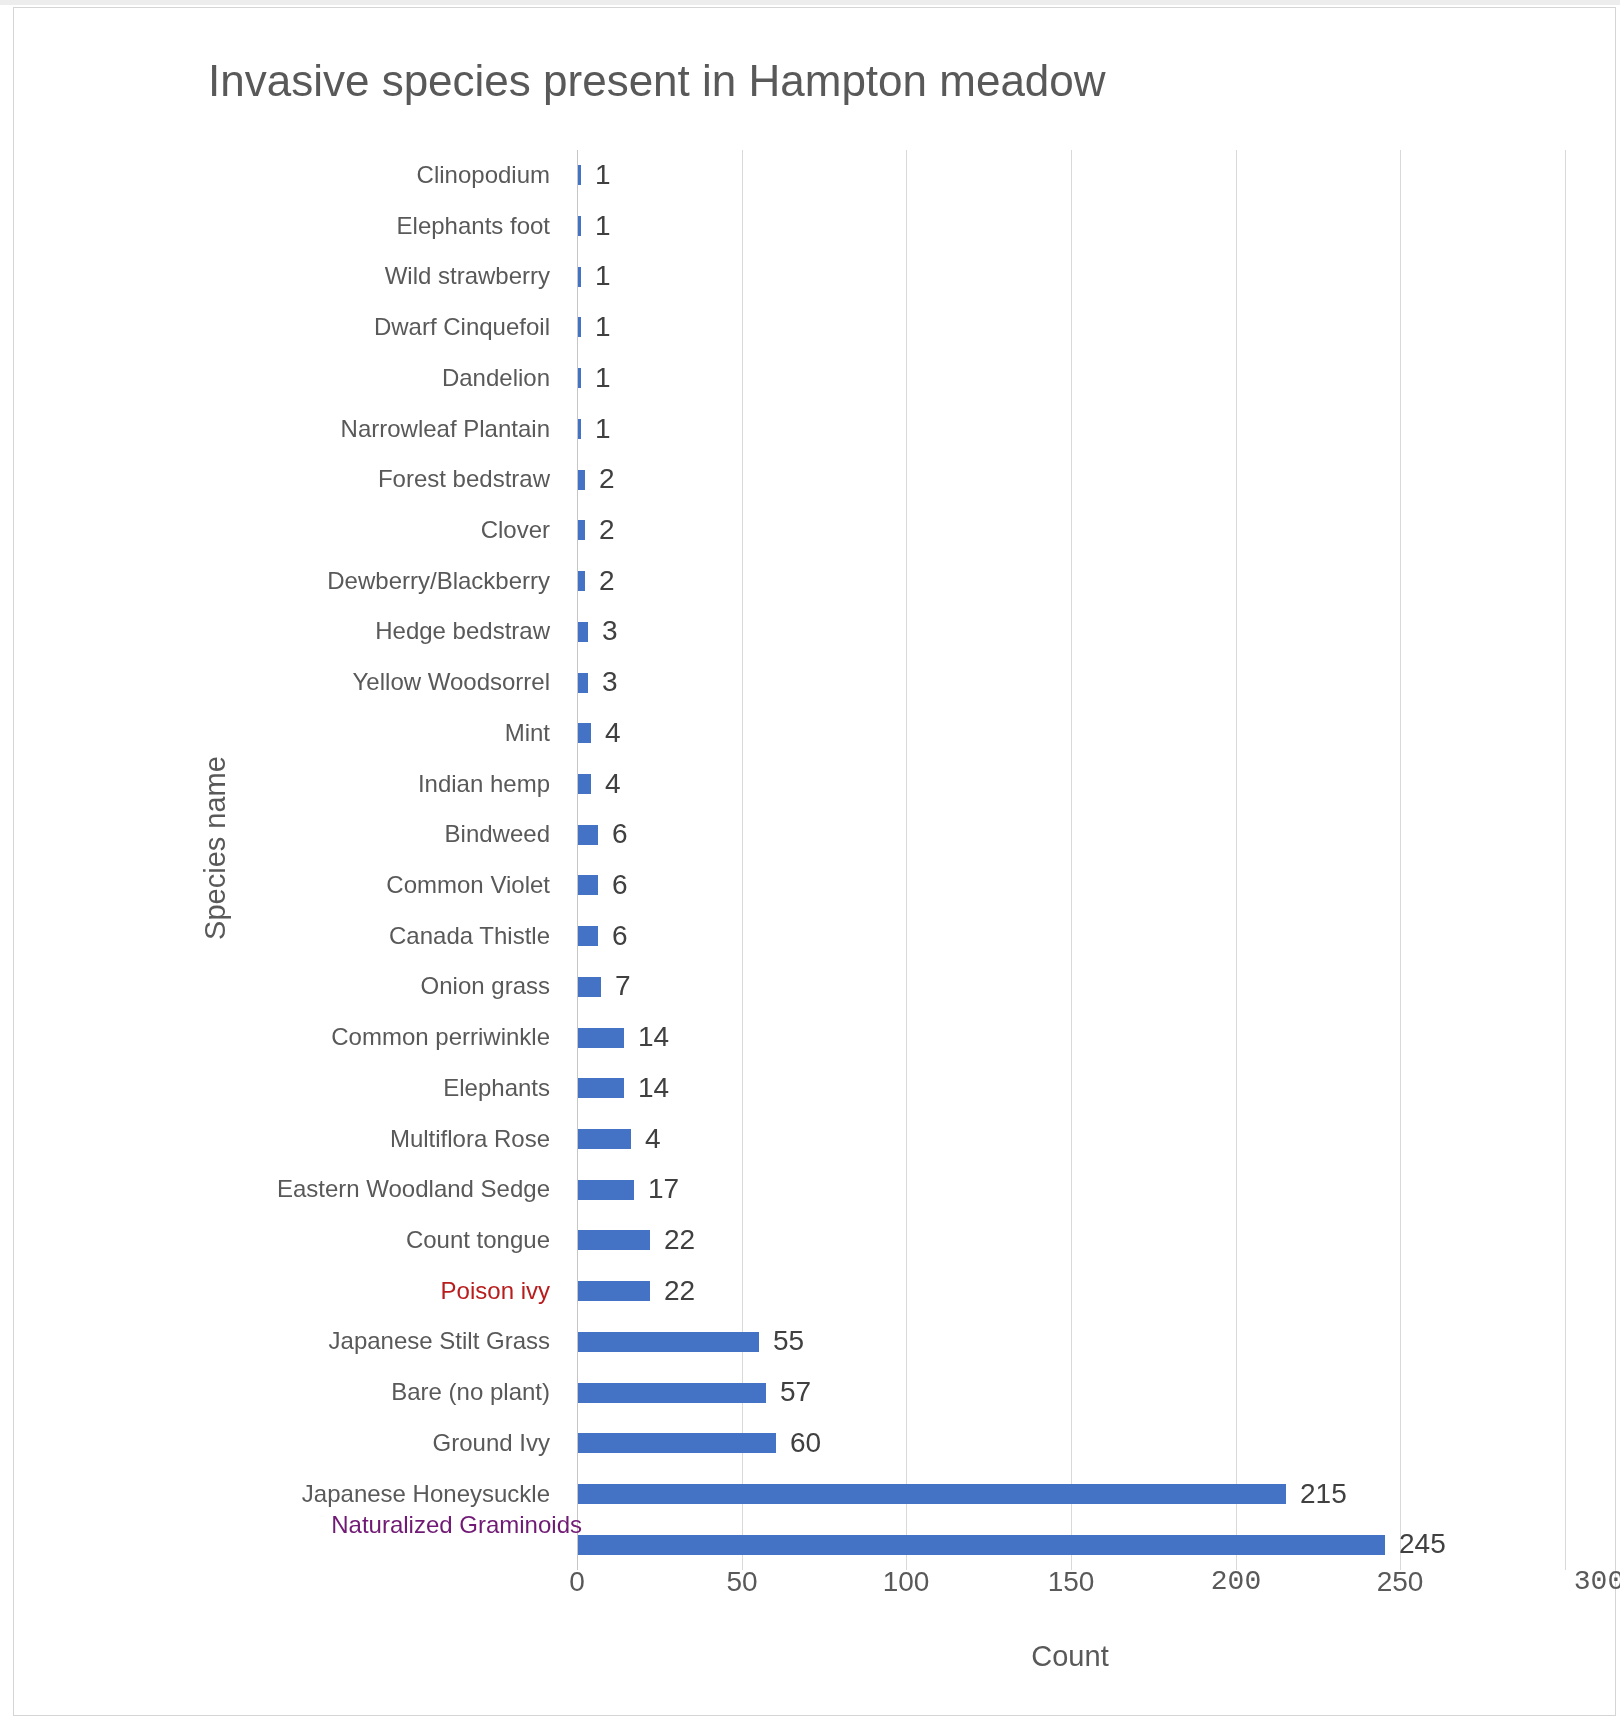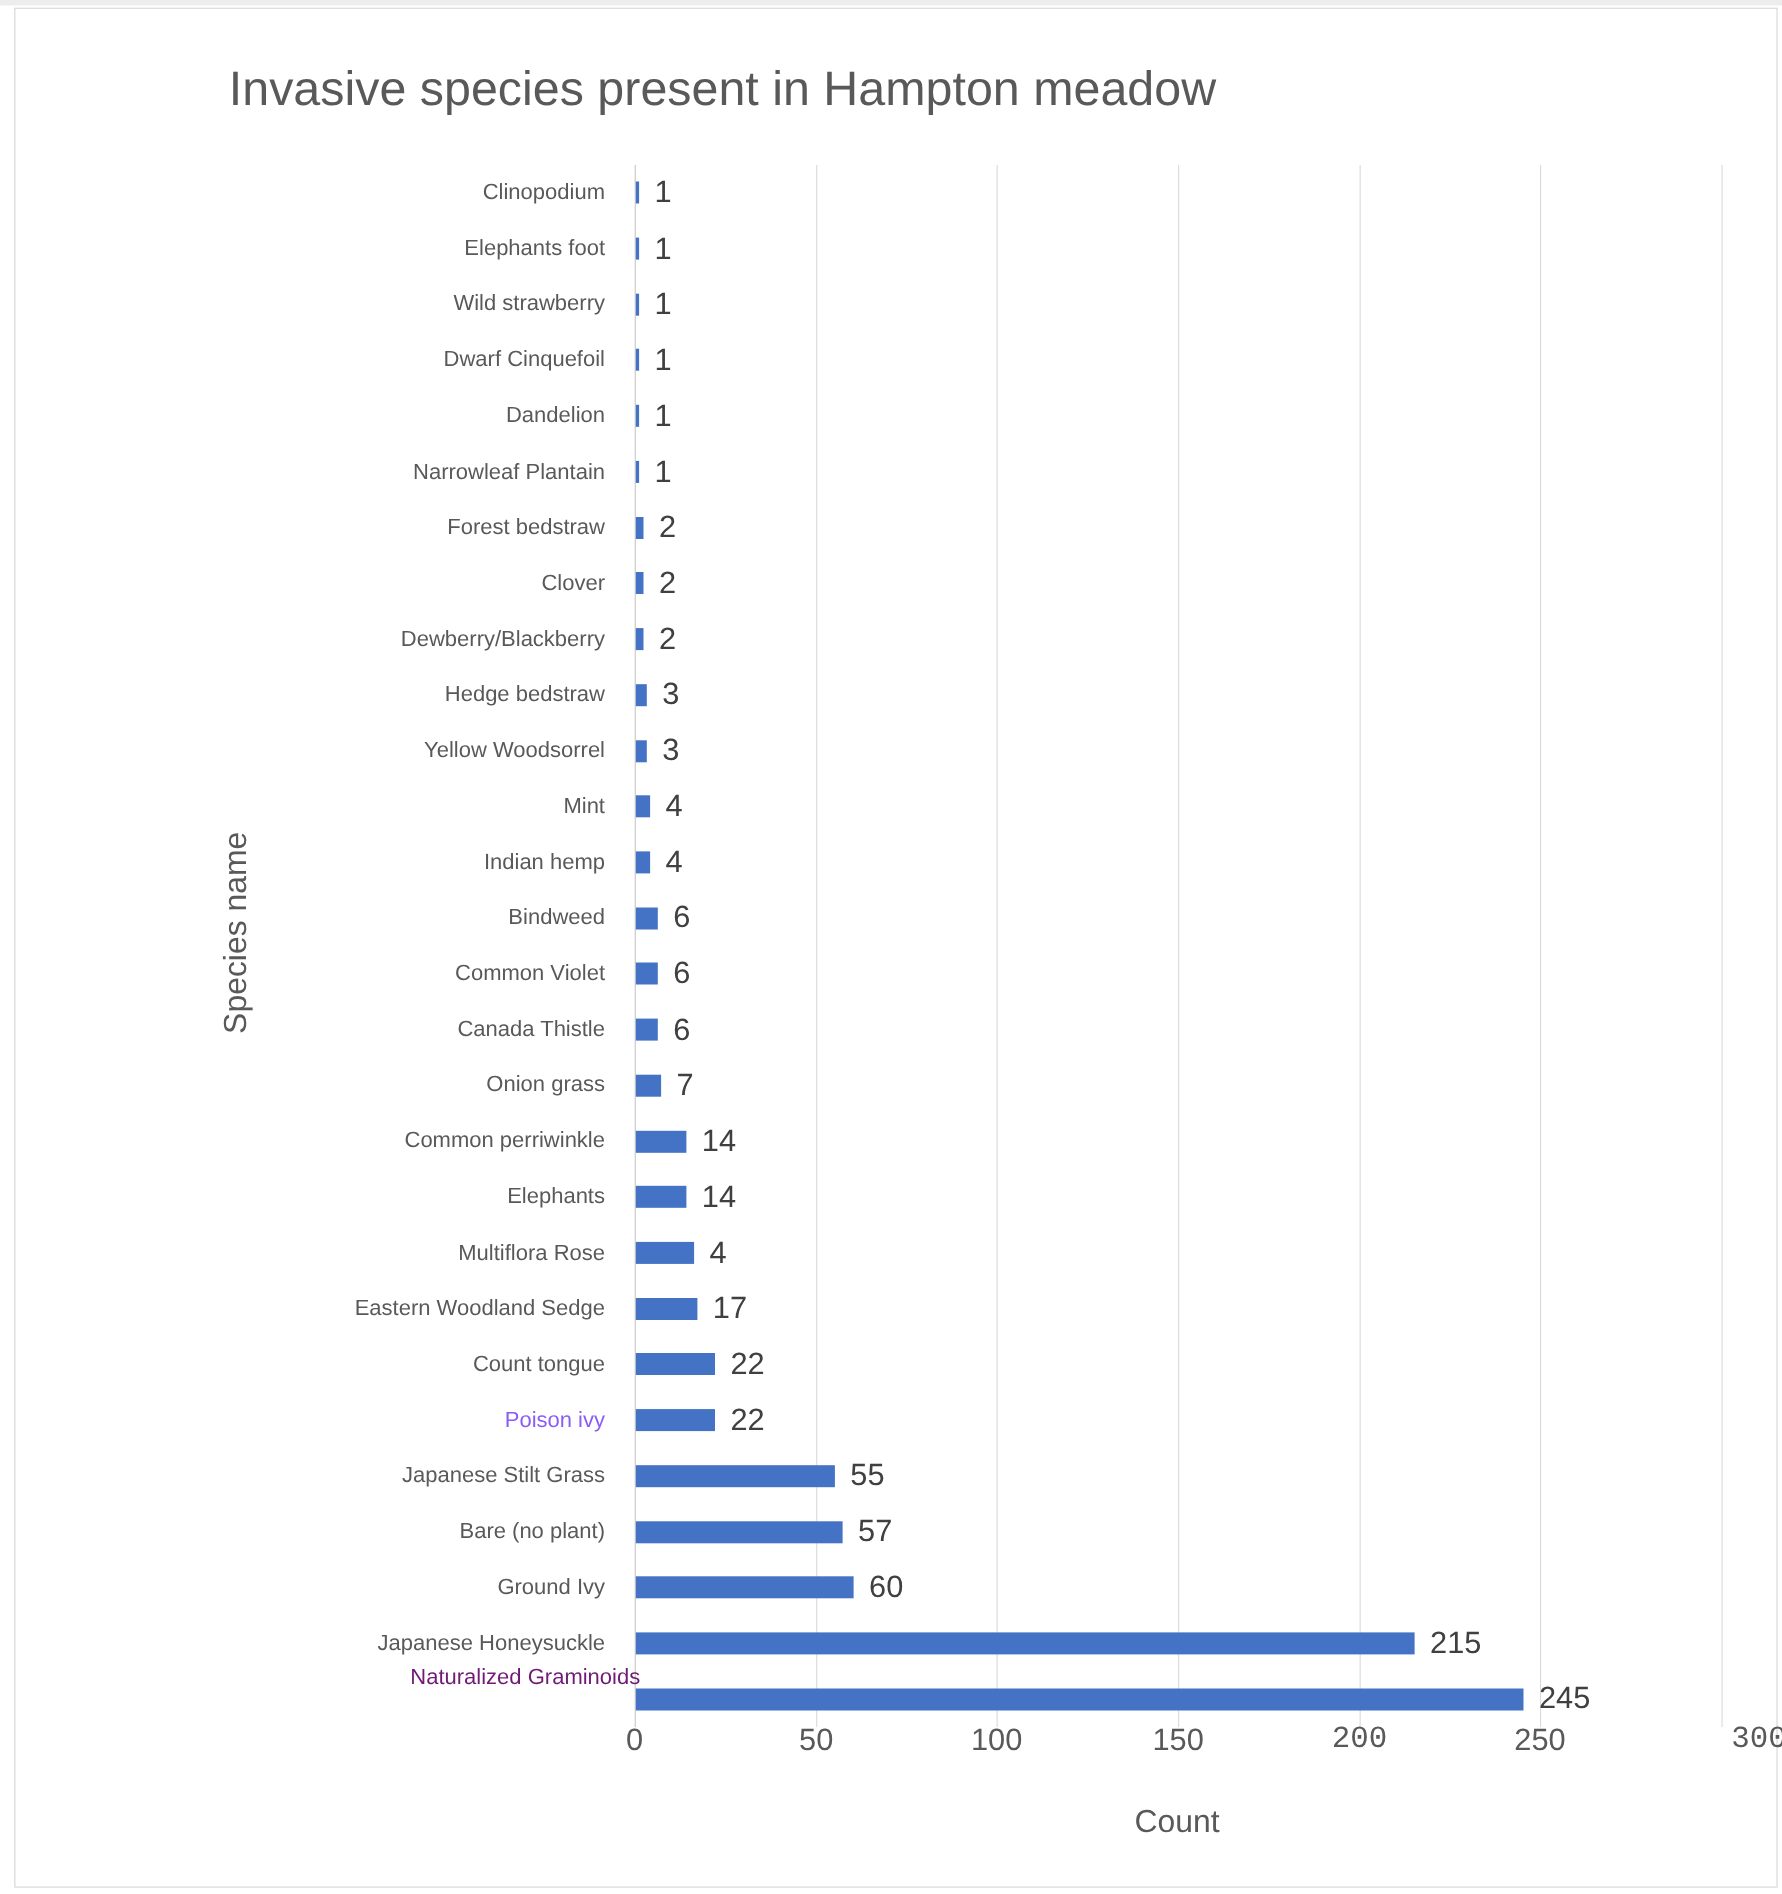--- a/index.html
+++ b/index.html
@@ -55,21 +55,21 @@
     position: absolute;
     width: 1px;
     background: #d9d9d9;
   }
   .gridline.axis-zero { background: #c6c6c6; }
   .cat-label {
     position: absolute;
     left: 0;
     width: 550px;
     text-align: right;
-    font-size: 20px;
+    font-size: 24px;
     color: #595959;
     white-space: nowrap;
   }
   .bar {
     position: absolute;
     height: 20px;
     background: #4472c4;
   }
   .value-label {
     position: absolute;
@@ -173,21 +173,21 @@
     <div class="value-label" style="left: 638px; top: 1062.86px; height: 50.7143px; line-height: 50.7143px; color: rgb(64, 64, 64);">14</div>
     <div class="cat-label" style="top: 1113.57px; height: 50.7143px; line-height: 50.7143px; color: rgb(89, 89, 89);">Multiflora Rose</div>
     <div class="bar" style="left: 578px; top: 1129px; width: 53px; background: rgb(68, 114, 196);"></div>
     <div class="value-label" style="left: 645px; top: 1113.57px; height: 50.7143px; line-height: 50.7143px; color: rgb(64, 64, 64);">4</div>
     <div class="cat-label" style="top: 1164.29px; height: 50.7143px; line-height: 50.7143px; color: rgb(89, 89, 89);">Eastern Woodland Sedge</div>
     <div class="bar" style="left: 578px; top: 1180px; width: 56px; background: rgb(68, 114, 196);"></div>
     <div class="value-label" style="left: 648px; top: 1164.29px; height: 50.7143px; line-height: 50.7143px; color: rgb(64, 64, 64);">17</div>
     <div class="cat-label" style="top: 1215px; height: 50.7143px; line-height: 50.7143px; color: rgb(89, 89, 89);">Count tongue</div>
     <div class="bar" style="left: 578px; top: 1230px; width: 72px; background: rgb(68, 114, 196);"></div>
     <div class="value-label" style="left: 664px; top: 1215px; height: 50.7143px; line-height: 50.7143px; color: rgb(64, 64, 64);">22</div>
-    <div class="cat-label" style="top: 1265.71px; height: 50.7143px; line-height: 50.7143px; color: #8b5cf6;">Poison ivy</div>
+    <div class="cat-label" style="top: 1265.71px; height: 50.7143px; line-height: 50.7143px; color: #b91c1c;">Poison ivy</div>
     <div class="bar" style="left: 578px; top: 1281px; width: 72px; background: rgb(68, 114, 196);"></div>
     <div class="value-label" style="left: 664px; top: 1265.71px; height: 50.7143px; line-height: 50.7143px; color: rgb(64, 64, 64);">22</div>
     <div class="cat-label" style="top: 1316.43px; height: 50.7143px; line-height: 50.7143px; color: rgb(89, 89, 89);">Japanese Stilt Grass</div>
     <div class="bar" style="left: 578px; top: 1332px; width: 181px; background: rgb(68, 114, 196);"></div>
     <div class="value-label" style="left: 773px; top: 1316.43px; height: 50.7143px; line-height: 50.7143px; color: rgb(64, 64, 64);">55</div>
     <div class="cat-label" style="top: 1367.14px; height: 50.7143px; line-height: 50.7143px; color: rgb(89, 89, 89);">Bare (no plant)</div>
     <div class="bar" style="left: 578px; top: 1383px; width: 188px; background: rgb(68, 114, 196);"></div>
     <div class="value-label" style="left: 780px; top: 1367.14px; height: 50.7143px; line-height: 50.7143px; color: rgb(64, 64, 64);">57</div>
     <div class="cat-label" style="top: 1417.86px; height: 50.7143px; line-height: 50.7143px; color: rgb(89, 89, 89);">Ground Ivy</div>
     <div class="bar" style="left: 578px; top: 1433px; width: 198px; background: rgb(68, 114, 196);"></div>

